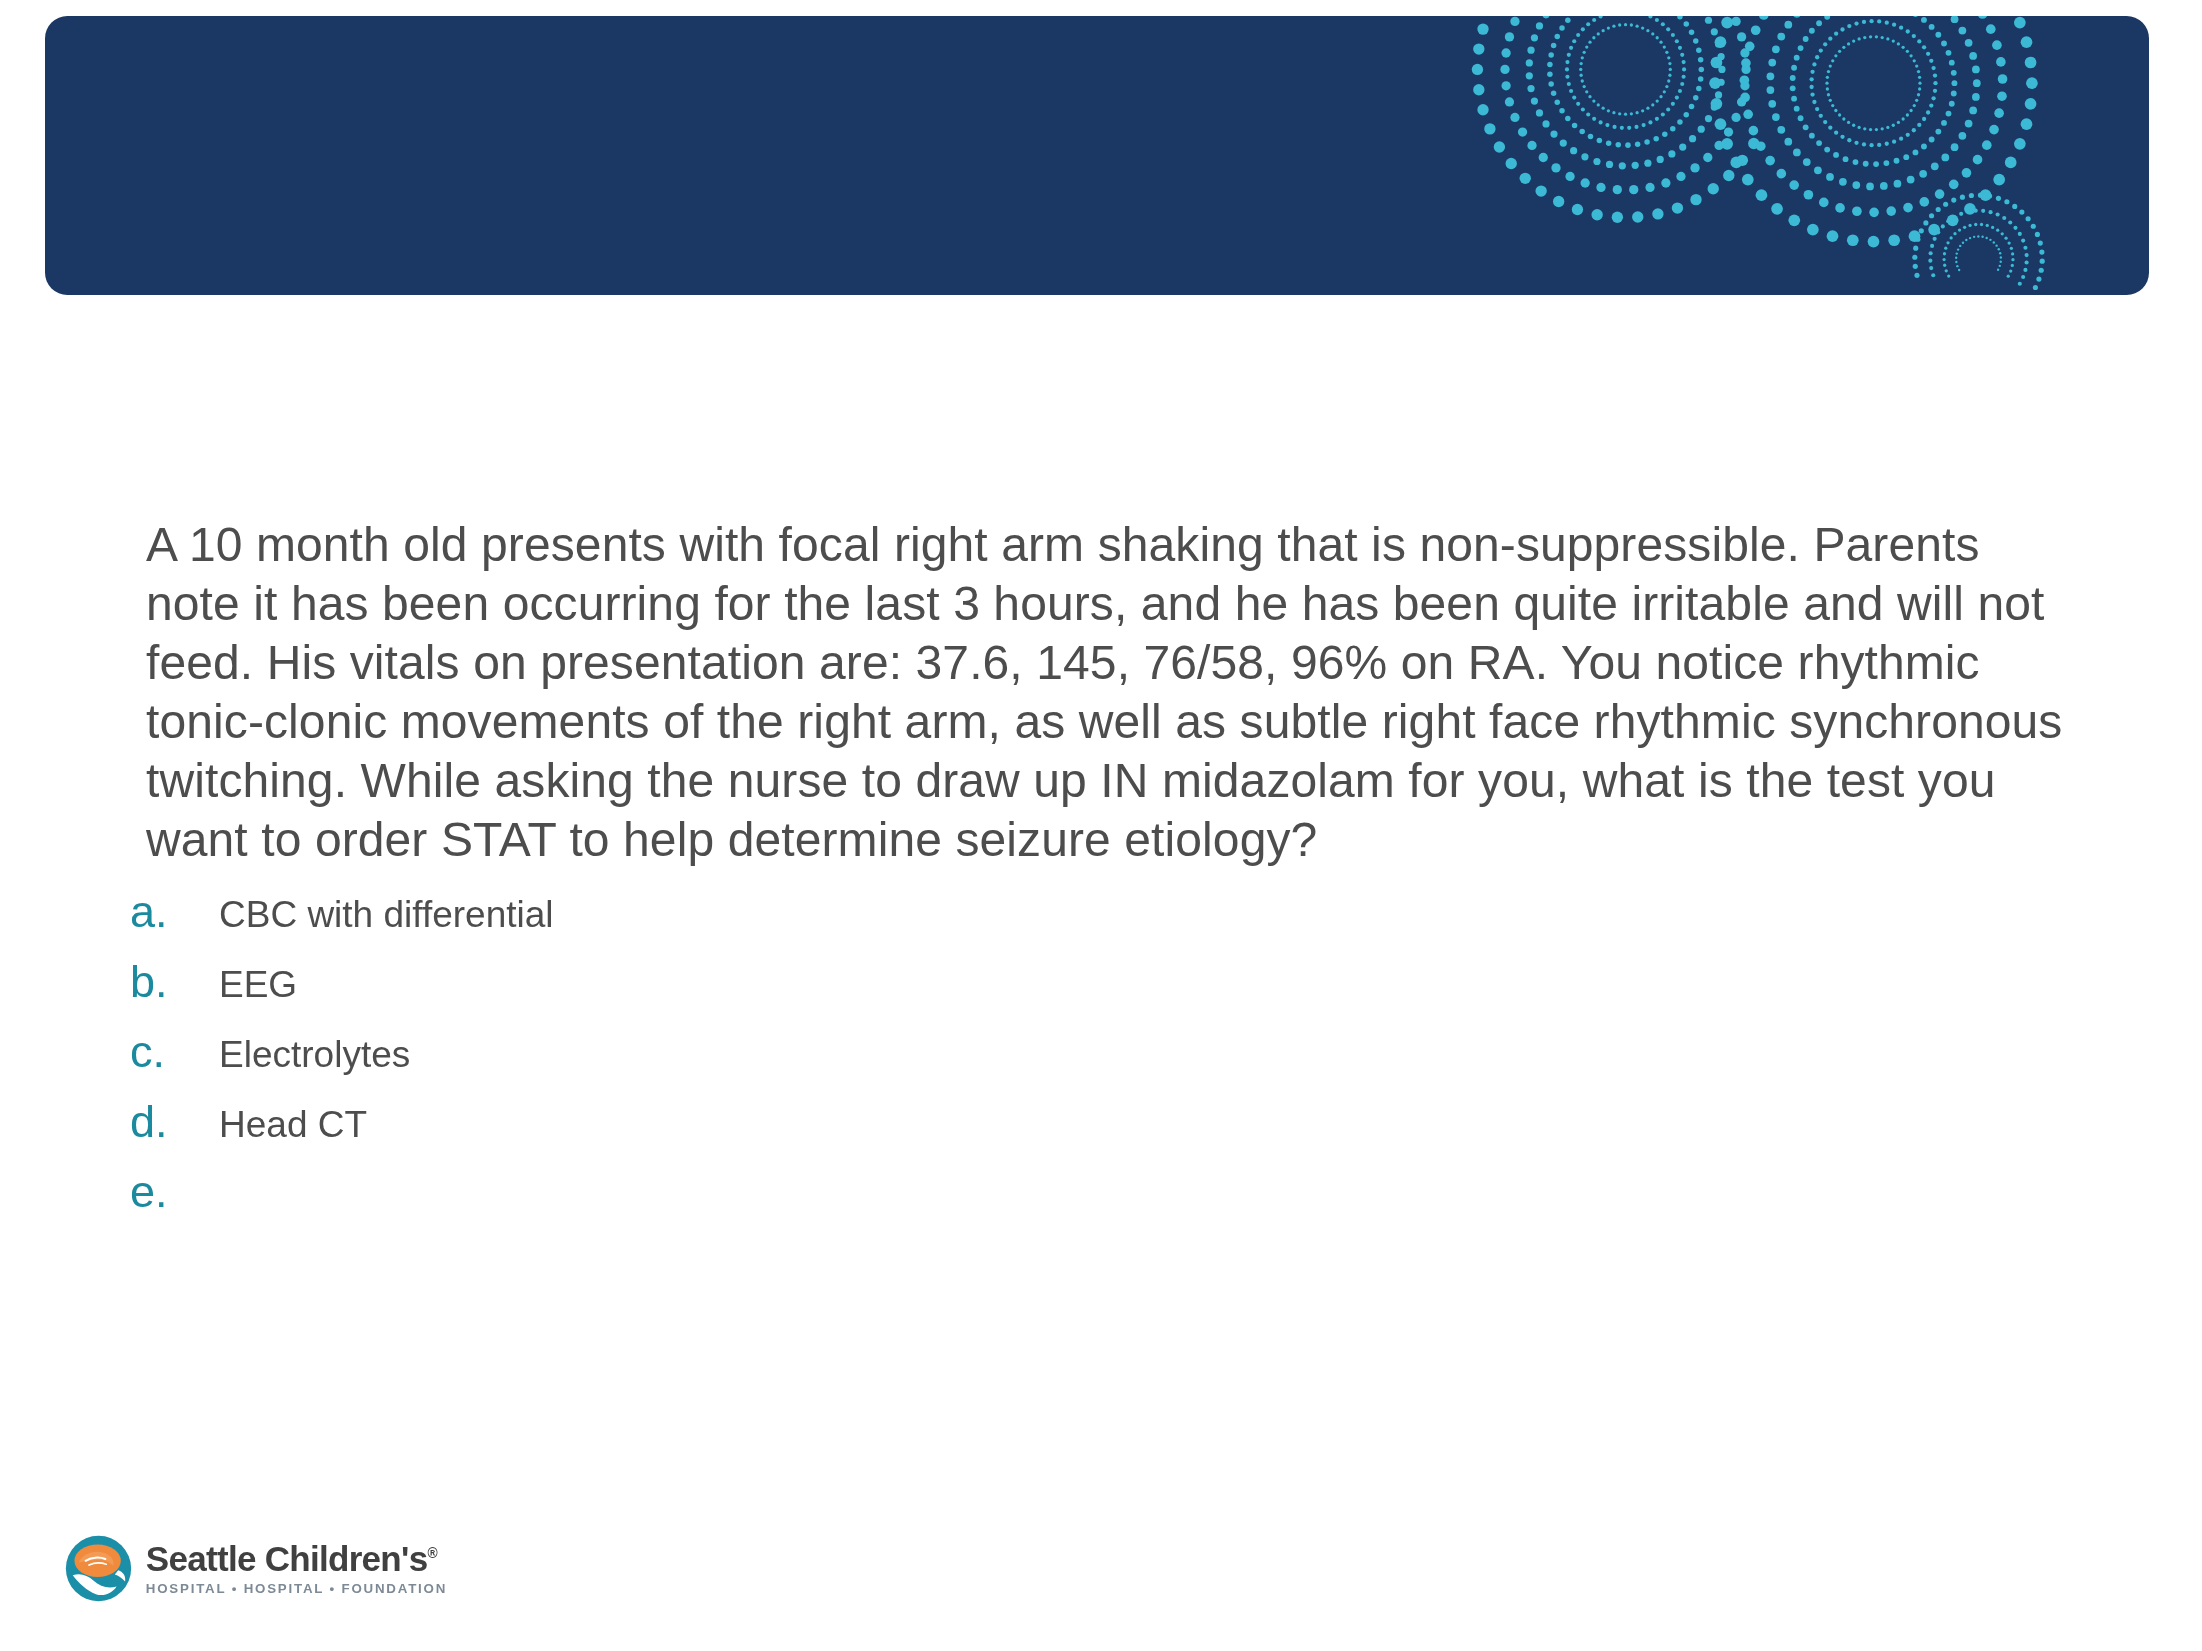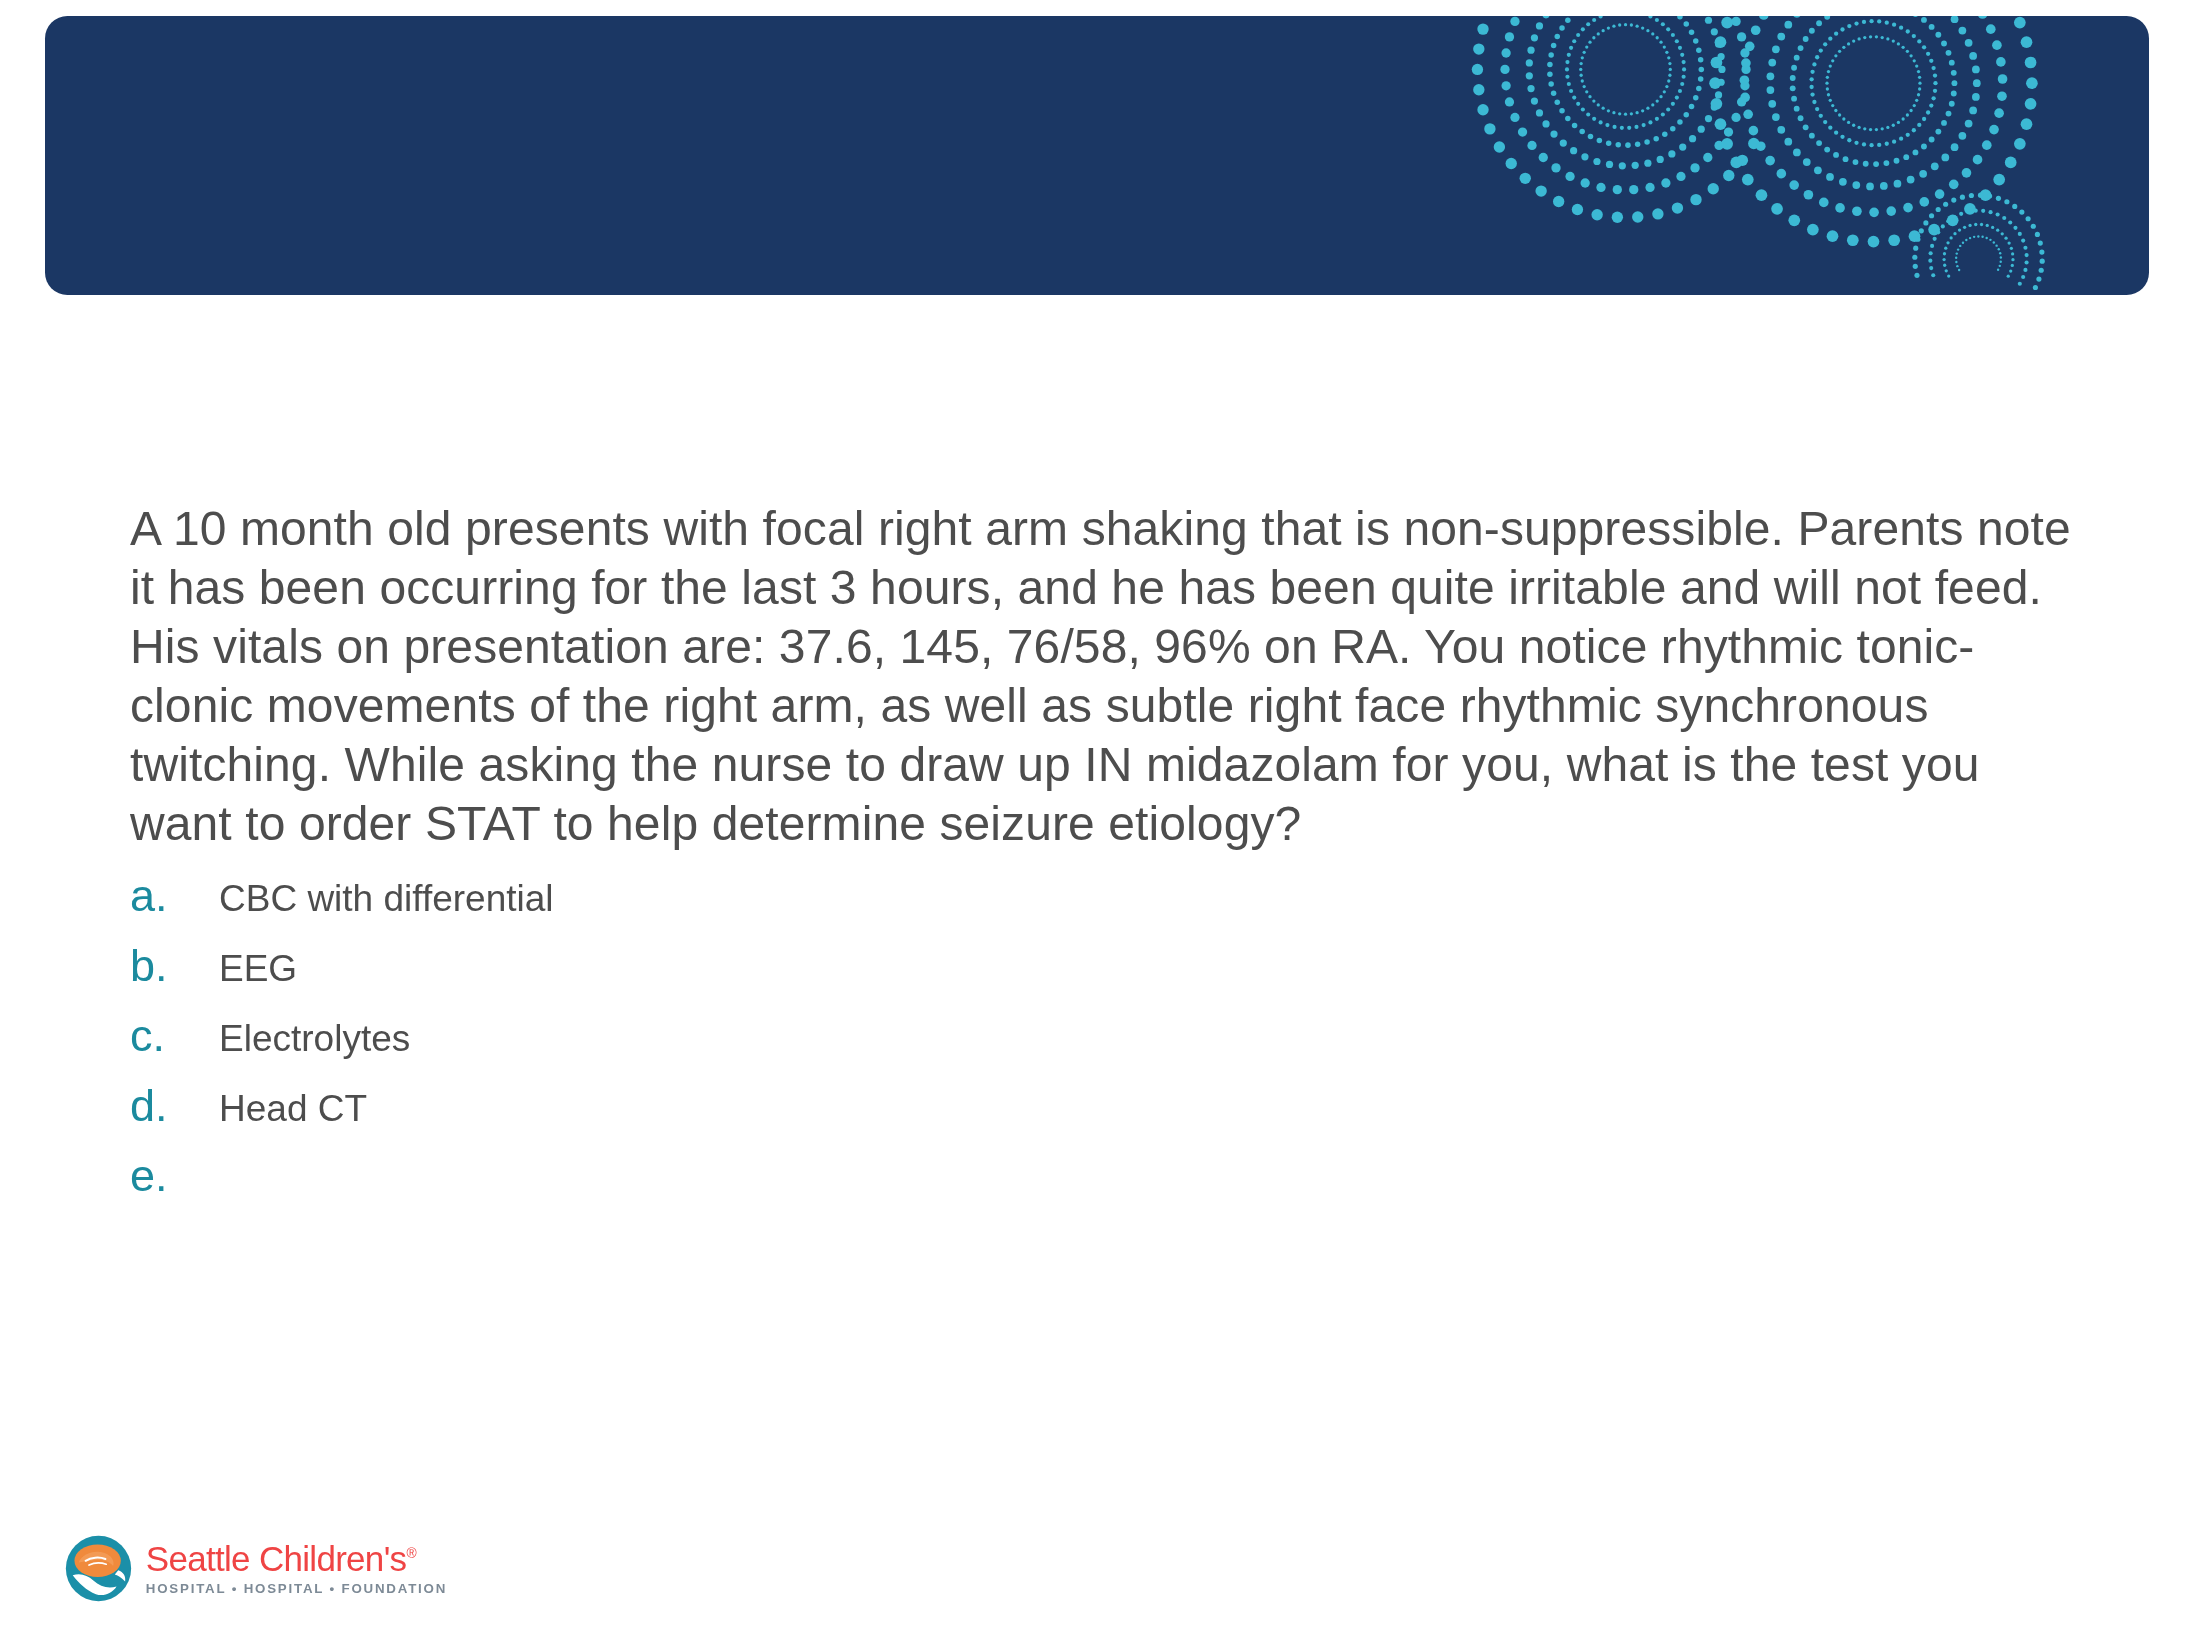--- a/index.html
+++ b/index.html
@@ -48,21 +48,21 @@
     top: 499px;
     width: 1962px;
   }
 
   .question-text {
     color: #4d4d4d;
     font-size: 48px;
     line-height: 59px;
     letter-spacing: 0.1px;
     font-weight: 400;
-    margin: 0;
+    margin: 16px;
     font-family: "Liberation Sans", sans-serif;
     font-stretch: condensed;
   }
 
   .answers {
     list-style: none;
     margin: 0;
     padding: 0;
     margin-top: 17px;
   }
@@ -104,23 +104,23 @@
   }
 
   .logo-text {
     margin-left: 13.8px;
     display: flex;
     flex-direction: column;
     justify-content: center;
   }
 
   .logo-wordmark {
-    color: #ef4444;
+    color: #404040;
     font-size: 35px;
-    font-weight: normal;
+    font-weight: bold;
     line-height: 38px;
     letter-spacing: -0.7px;
     position: relative;
     white-space: nowrap;
   }
 
   .logo-reg {
     font-size: 13.8px;
     vertical-align: super;
     line-height: 1;

